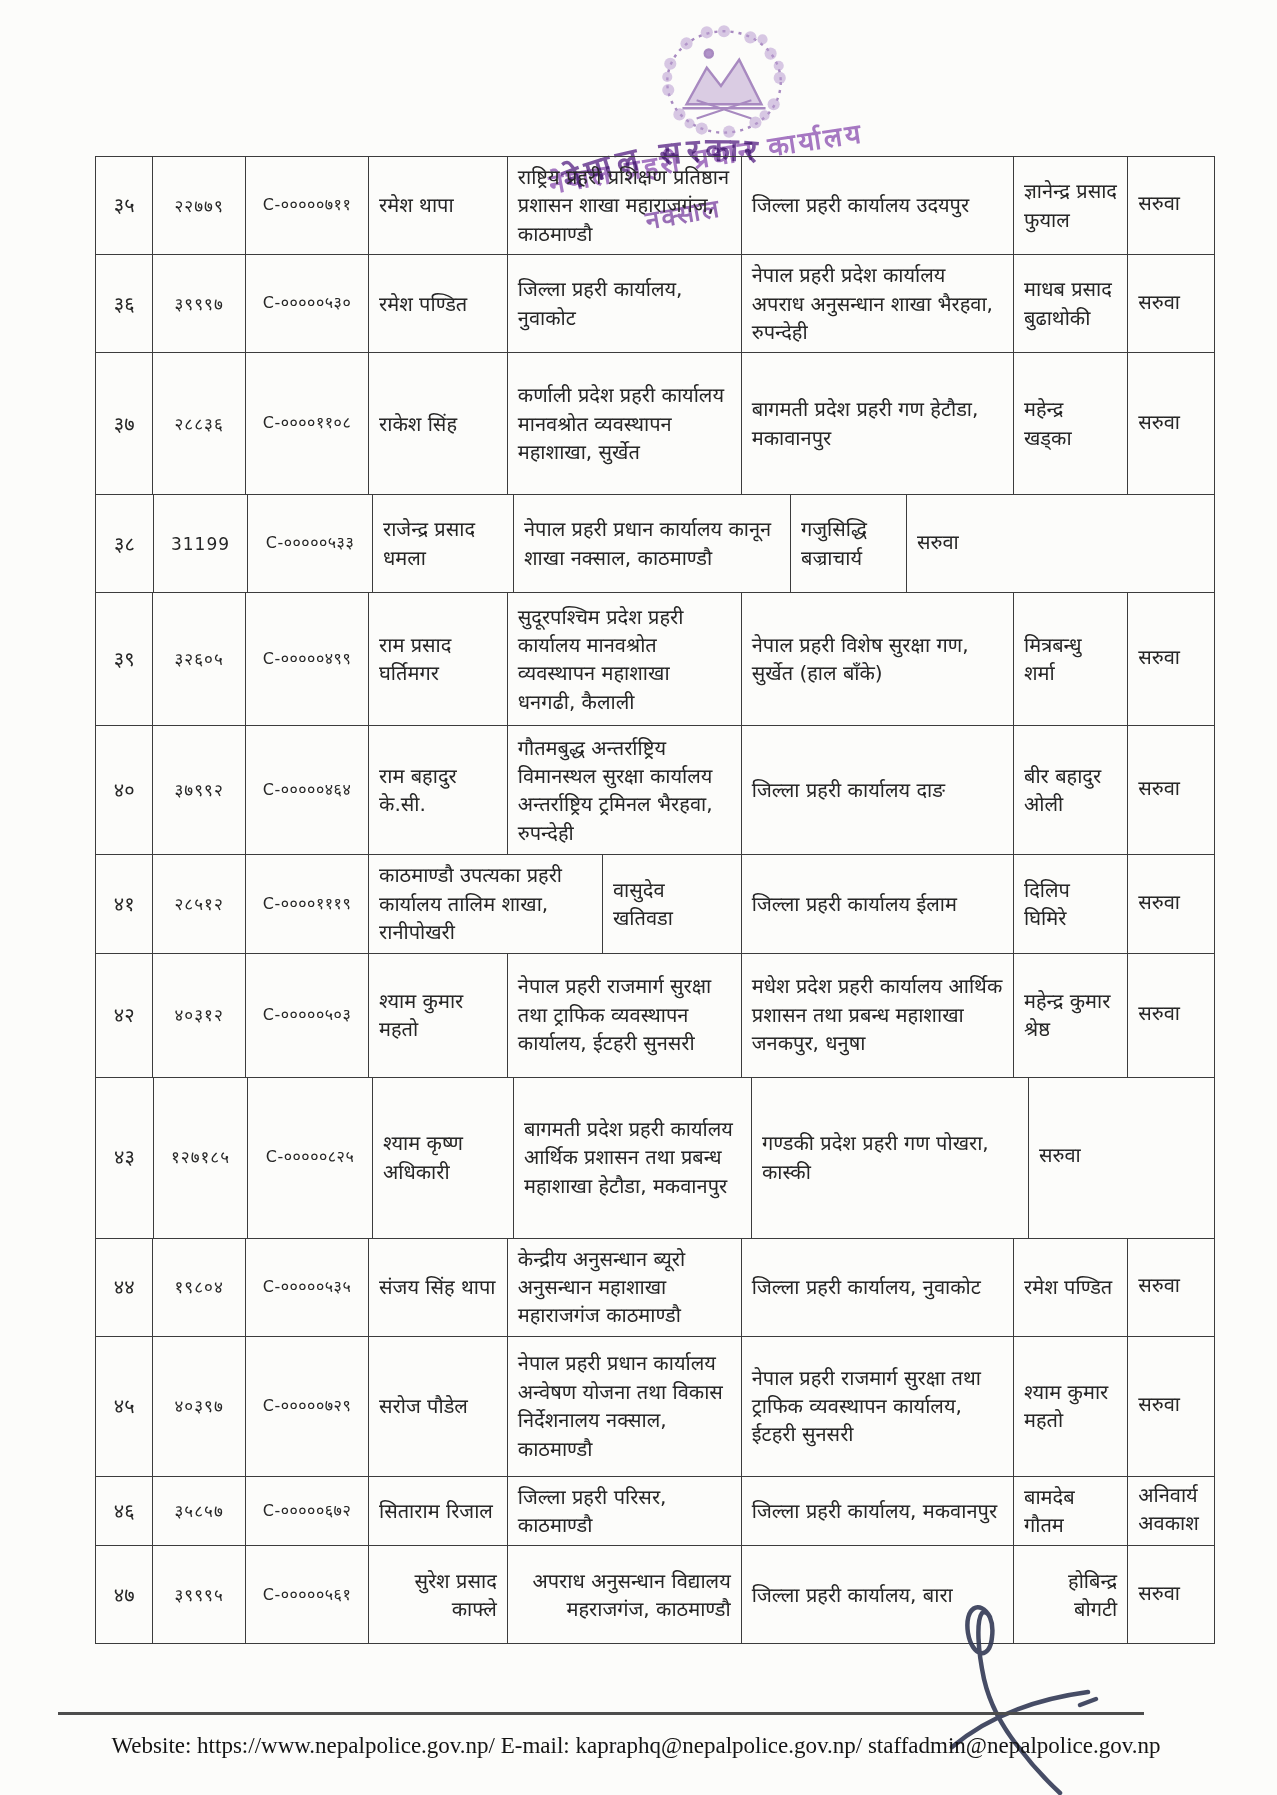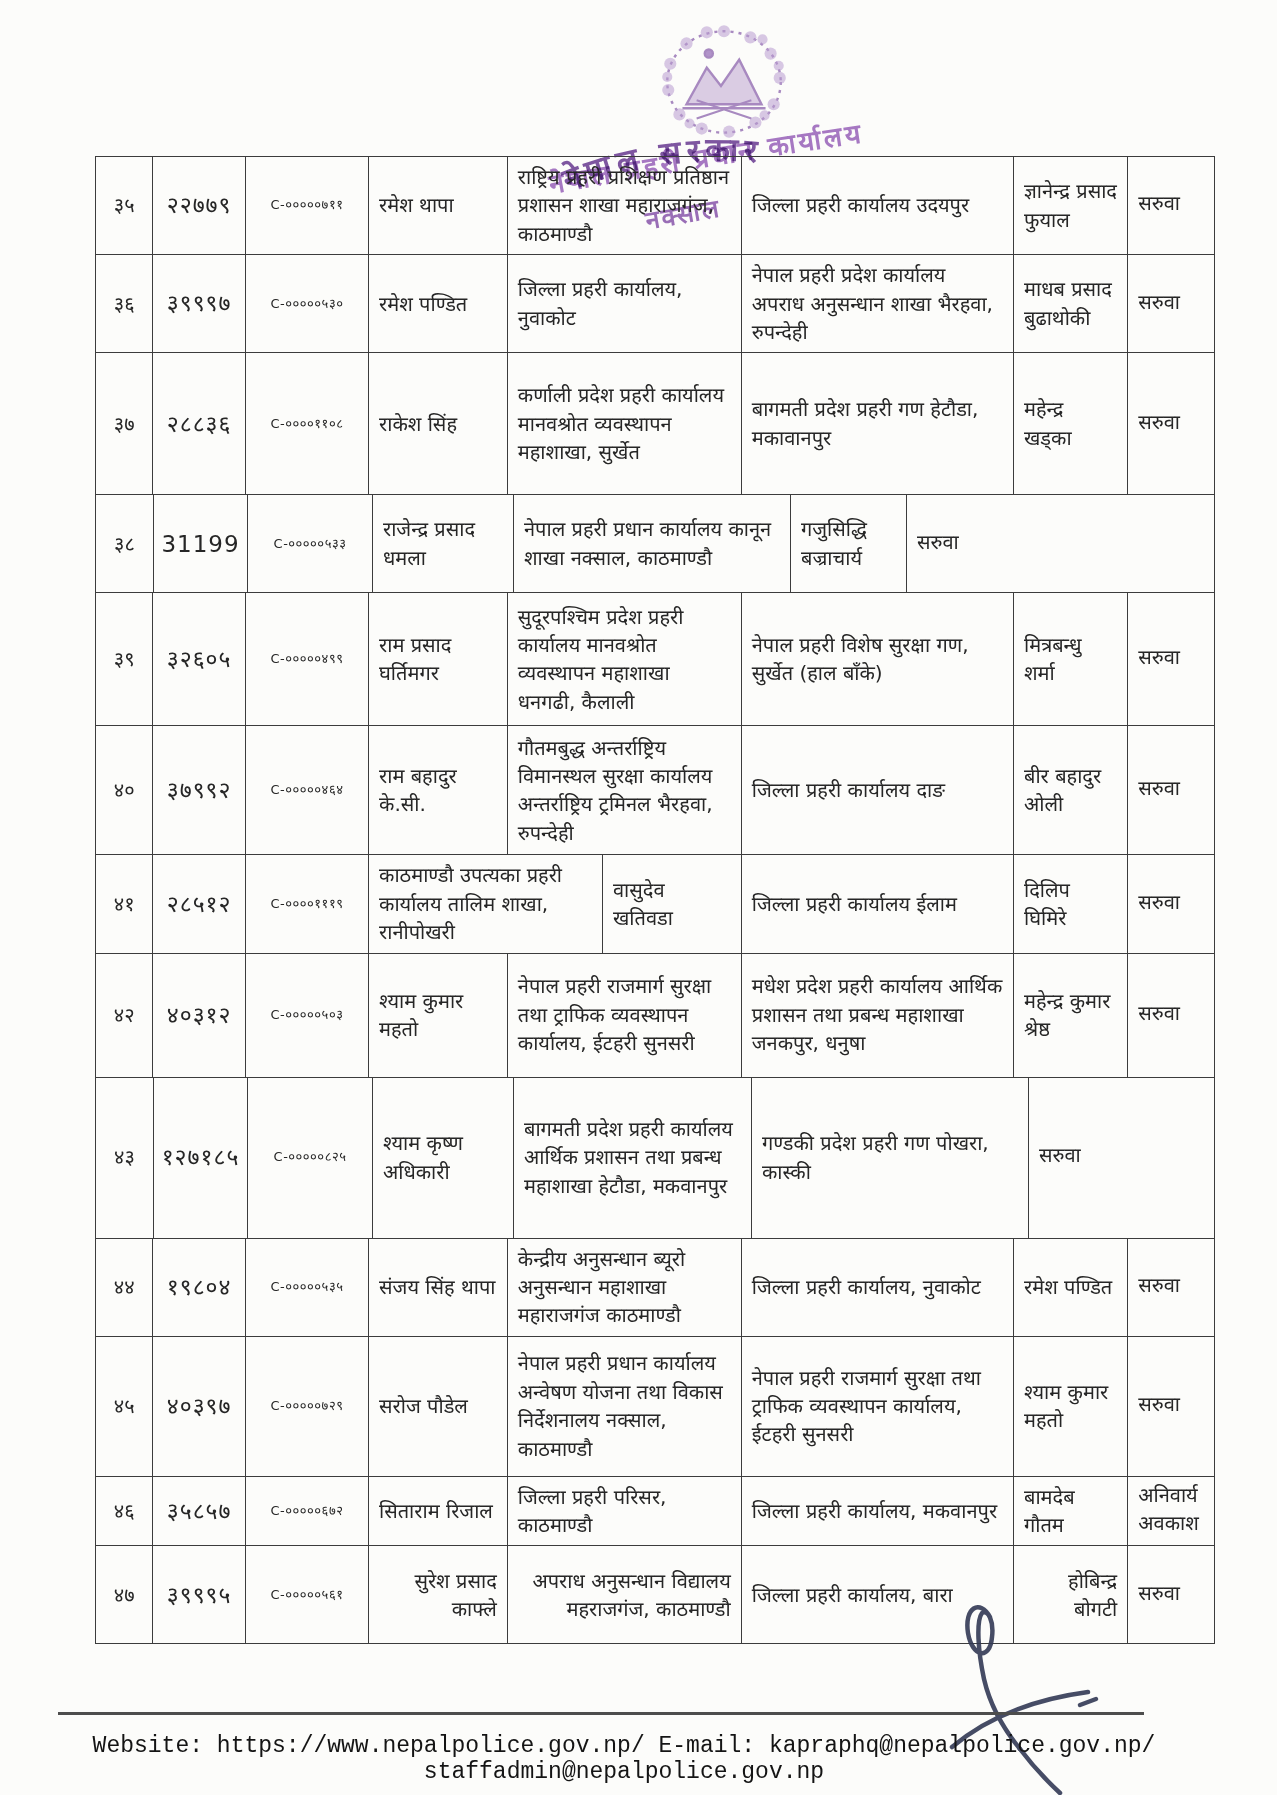--- a/index.html
+++ b/index.html
@@ -25,22 +25,22 @@
   .td{
     border-right:1.5px solid #3c3c3c;
     padding:6px 10px;
     display:flex;align-items:center;
     font-size:20px;line-height:1.42;
     box-sizing:border-box;
     color:#262626;
   }
   .td:last-child{border-right:none;}
   .c-sn{width:58px;justify-content:center;}
-  .c-num{width:94px;justify-content:center;letter-spacing:1px;font-size:23px;}
-  .c-code{width:125px;justify-content:center;font-size:13px;letter-spacing:.5px;}
+  .c-num{width:94px;justify-content:center;letter-spacing:1px;font-size:17px;}
+  .c-code{width:125px;justify-content:center;font-size:16px;letter-spacing:.5px;}
   .c-name{width:141px;}
   .c-cur{width:238px;}
   .c-new{width:277px;}
   .c-rep{width:116px;}
   .c-status{width:87px;font-family:Liberation Mono, monospace;}
   .tr:nth-child(1){min-height:89px}
   .tr:nth-child(2){min-height:92px}
   .tr:nth-child(3){min-height:141px}
   .tr:nth-child(4){min-height:97px}
   .tr:nth-child(5){min-height:132px}
@@ -64,23 +64,23 @@
     font-size:25px;font-weight:bold;color:#8a55ae;opacity:.85;
     letter-spacing:2px;
   }
 
   
   .sig{position:absolute;left:938px;top:1595px;width:175px;height:215px;}
 
   
   .footer-rule{position:absolute;left:58px;top:1712px;width:1086px;height:3px;background:#4d4d4d;}
   .footer-text{
-    position:absolute;left:4px;top:1733px;width:1240px;
+    position:absolute;left:16px;top:1733px;width:1240px;
     text-align:center;
-    font-family:Liberation Mono, monospace;
+    font-family:Liberation Serif, serif;
     font-size:23px;color:#141414;
   }
 </style>
 </head>
 <body>
 
 <div class="page">
 
   <svg class="stamp-part emblem" viewBox="0 0 150 130">
     <g fill="none" stroke="#7e51a6" stroke-width="2.4" opacity="0.85">

